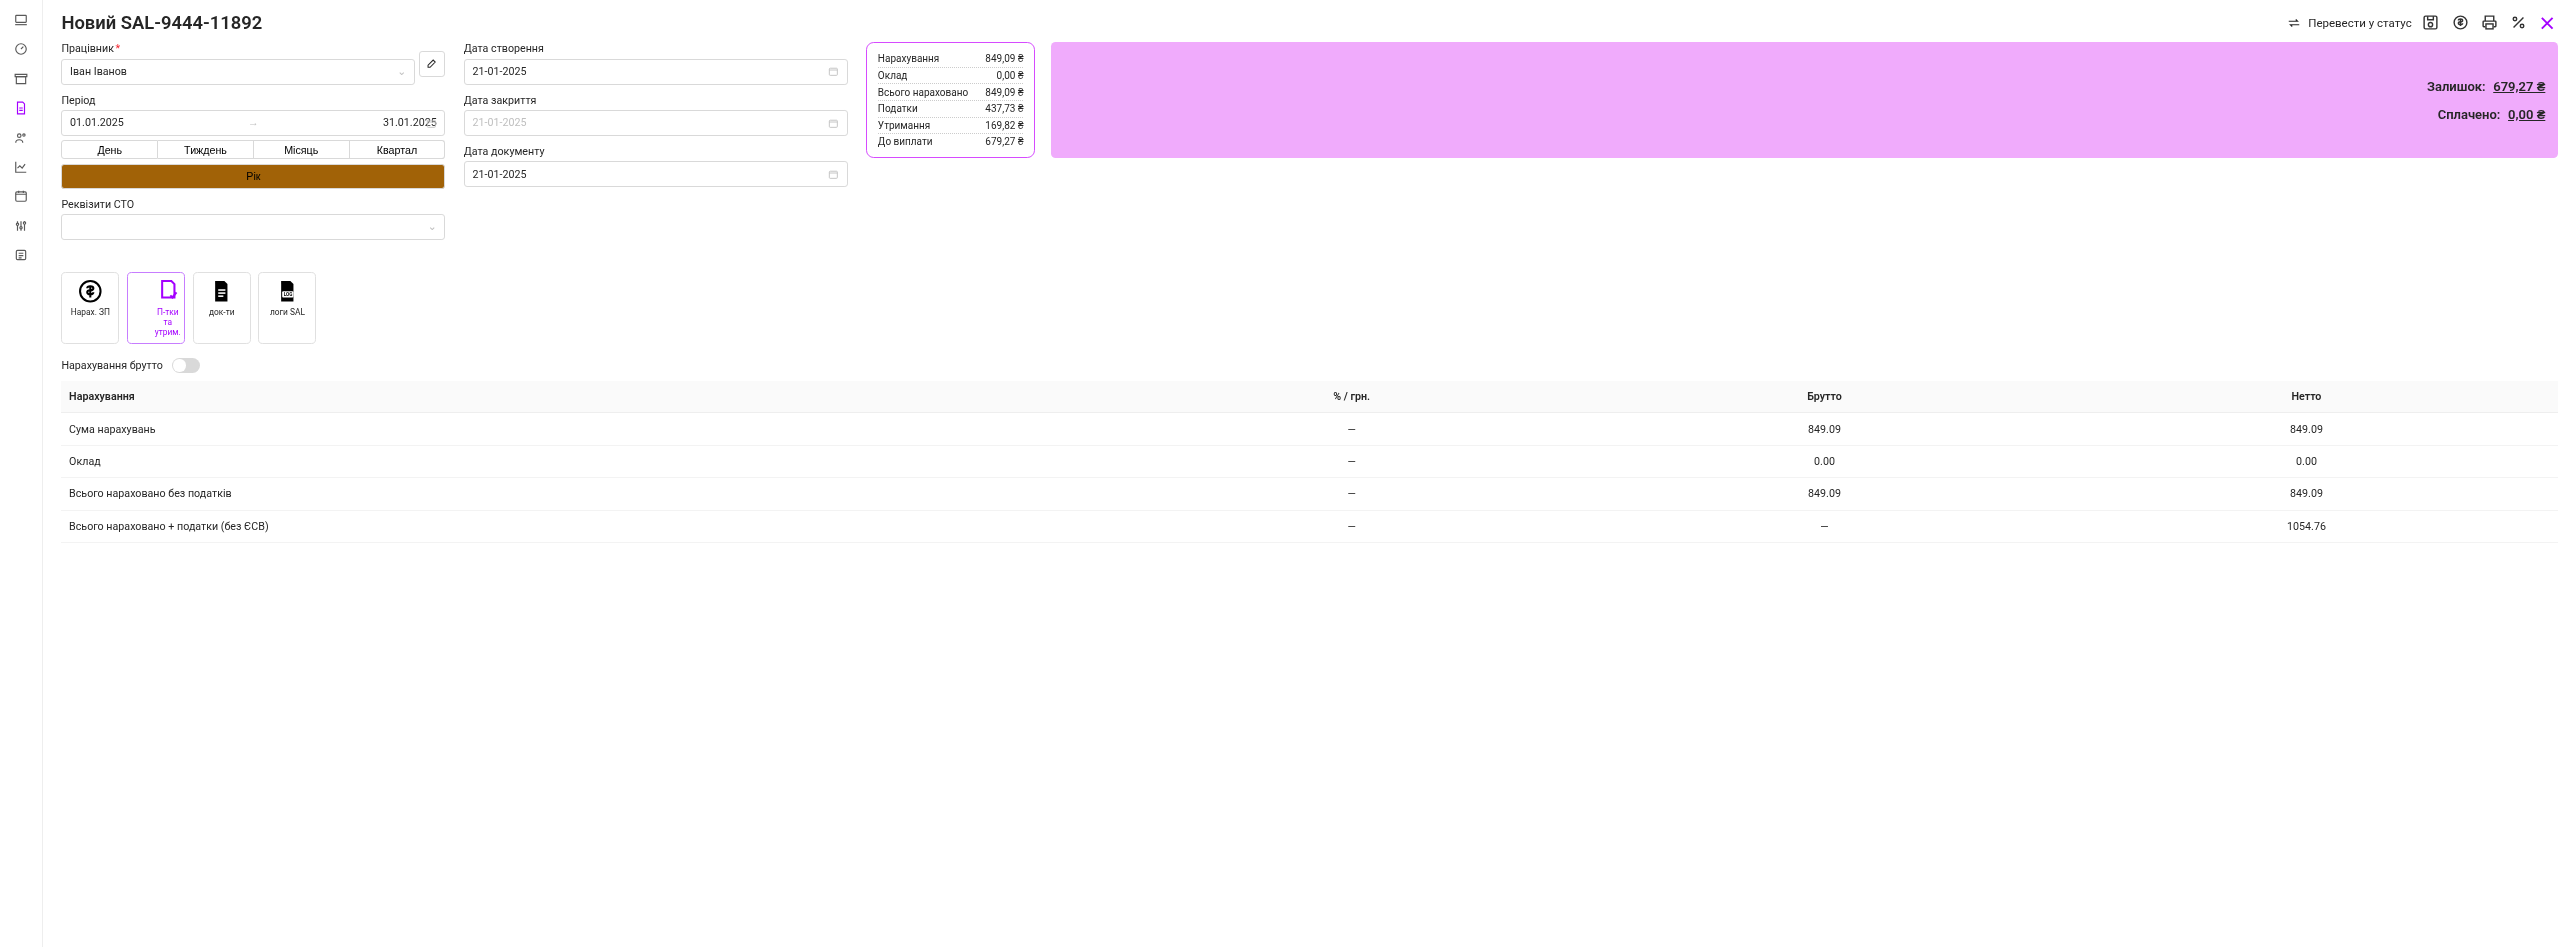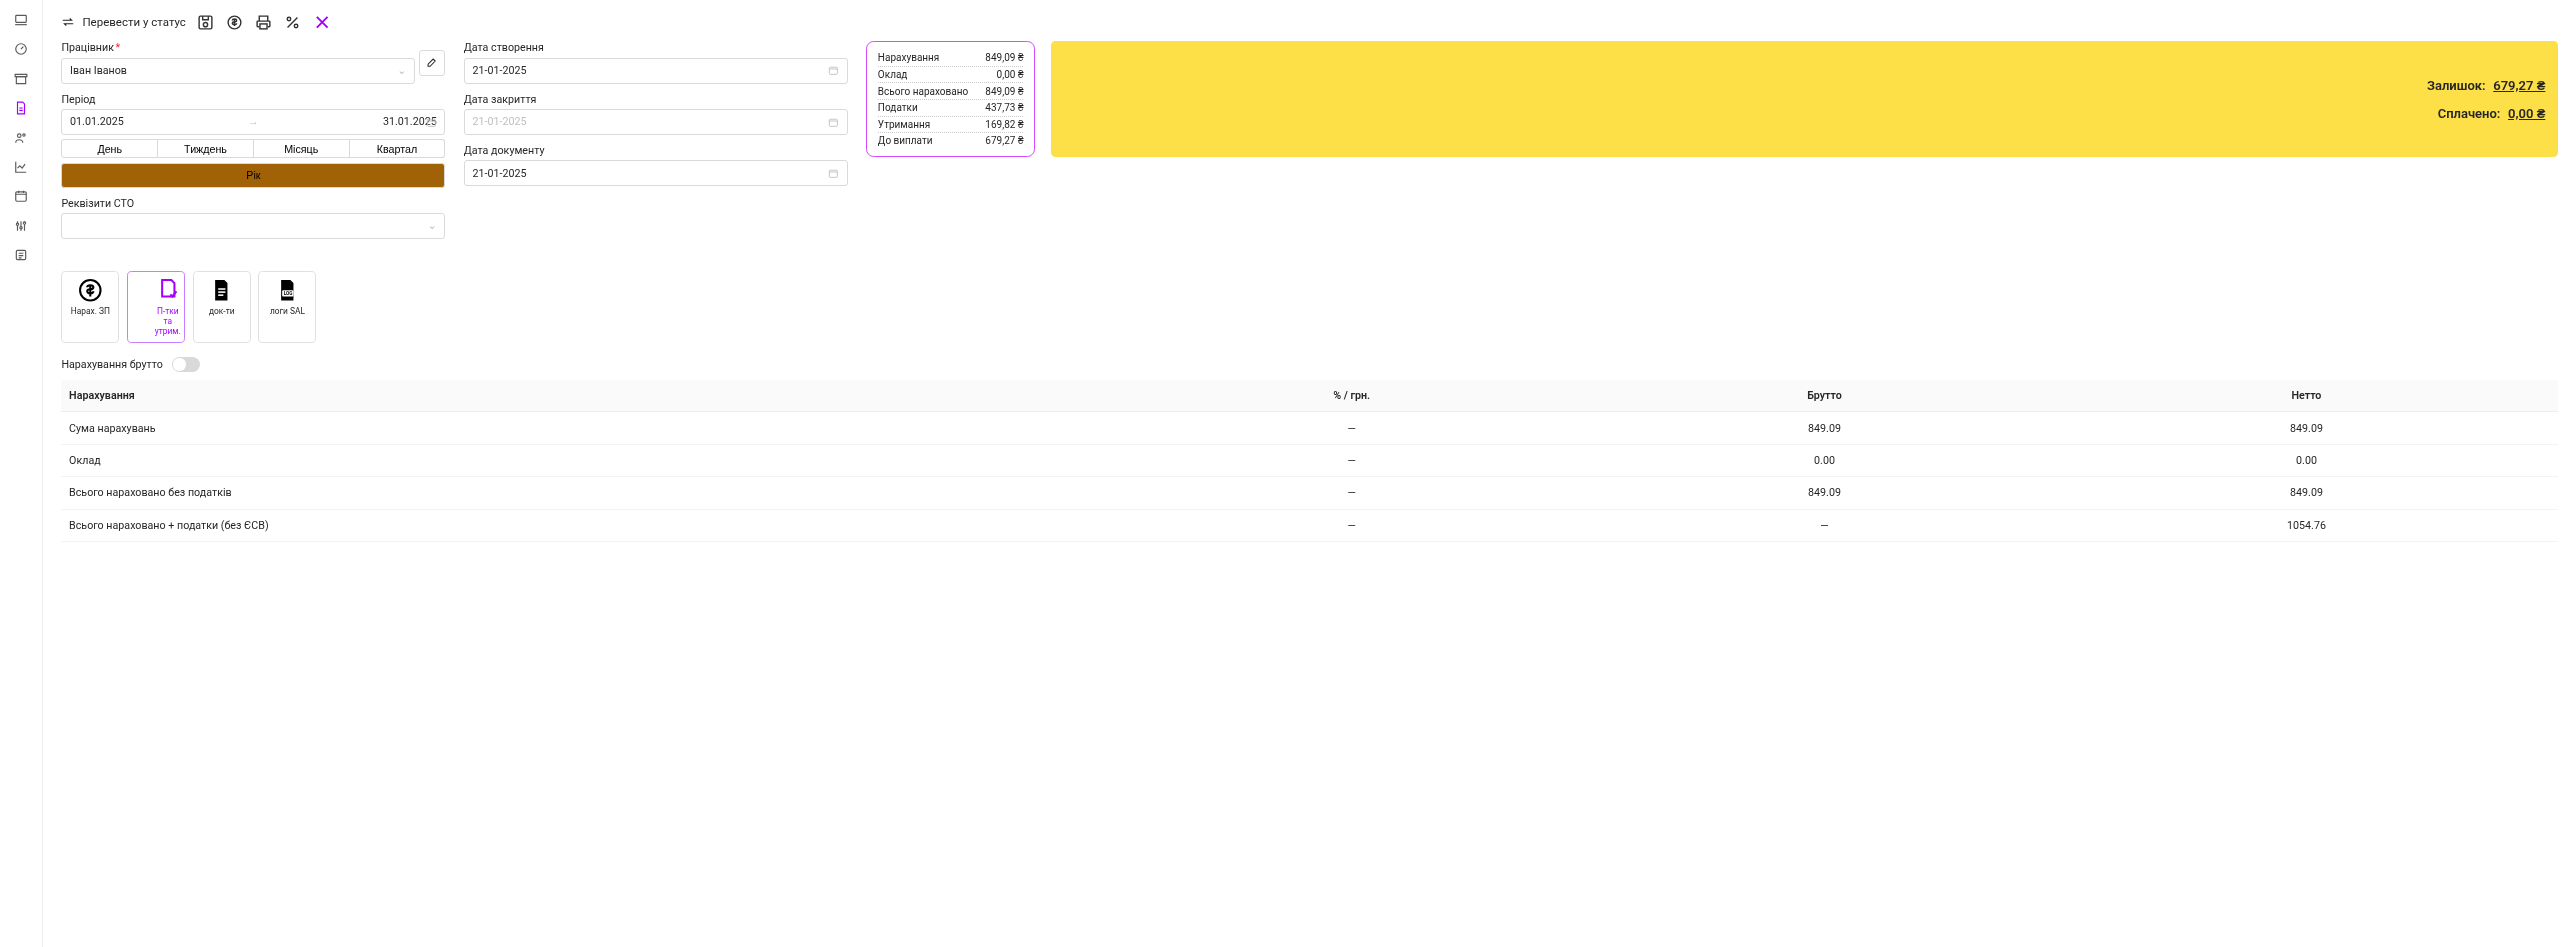--- a/index.html
+++ b/index.html
@@ -152,21 +152,21 @@
   }
   .summary-box .row {
     display: flex;
     justify-content: space-between;
     padding: 2.3px 0;
     border-bottom: 0.8px dotted #ccc;
   }
   .summary-box .row:last-child { border-bottom: none; }
   .balance-box {
     flex: 1;
-    background: #fde047;
+    background: #f0abfc;
     border-radius: 4.6px;
     padding: 9.2px 12.3px;
     display: flex;
     flex-direction: column;
     justify-content: center;
     gap: 13px;
   }
   .balance-box .line {
     display: flex;
     justify-content: flex-end;
@@ -305,20 +305,21 @@
   <div class="nav-icon">
       <svg width="14" height="14" viewBox="0 0 24 24" fill="none" stroke="currentColor" stroke-width="2">
         <rect x="4" y="4" width="16" height="16" rx="2"></rect>
         <path d="M8 9h8M8 13h8M8 17h5"></path>
       </svg>
     </div>
 </div>
 
 <div class="main">
   <div class="topbar">
+    <h1>Новий SAL-9444-11892</h1>
     <div class="status-action">
       <span>
           <svg width="14" height="14" viewBox="0 0 24 24" fill="none" stroke="currentColor" stroke-width="2">
             <path d="M3 9h15l-3-3M21 15H6l3 3"></path>
           </svg>
         </span>
       <span>Перевести у статус</span>
     </div>
     <div class="icon-btn">
         <svg width="17" height="17" viewBox="0 0 24 24" fill="none" stroke="currentColor" stroke-width="2">

